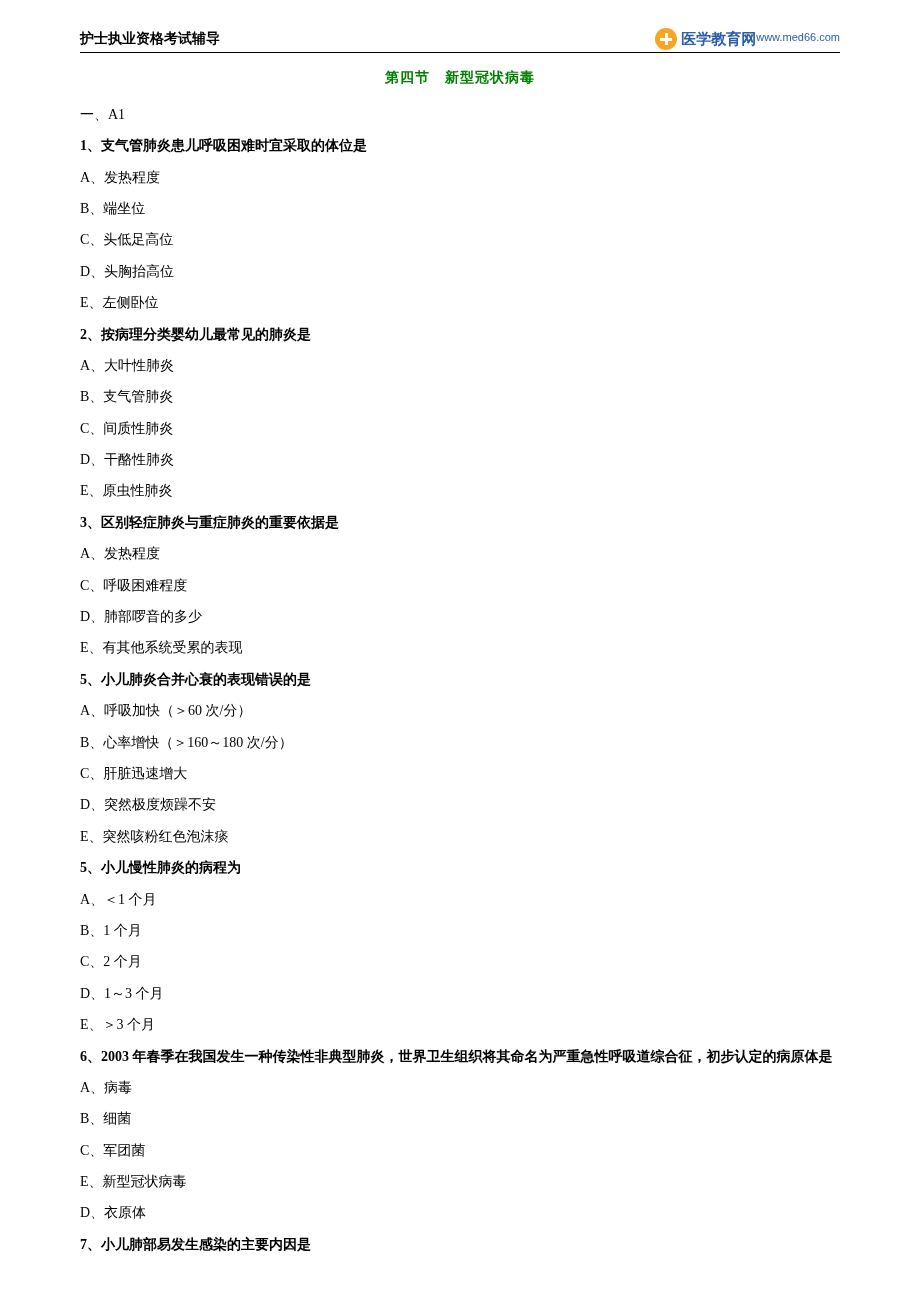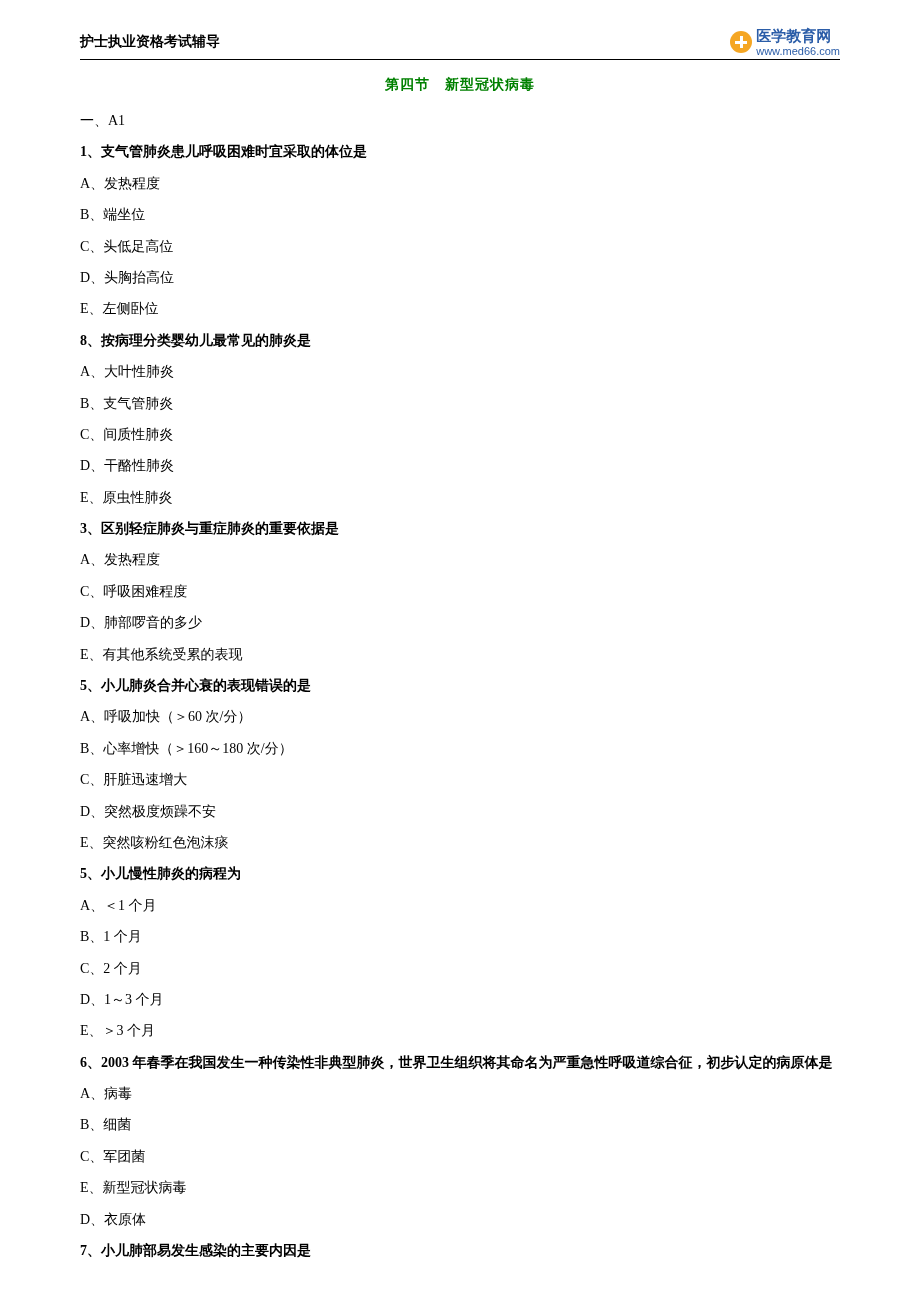--- a/index.html
+++ b/index.html
@@ -48,21 +48,21 @@
     }
     .logo-icon::before, .logo-icon::after {
       content: "";
       position: absolute;
       background: #fff;
     }
     .logo-icon::before { width: 12px; height: 3px; }
     .logo-icon::after { width: 3px; height: 12px; }
     .logo-text {
       display: flex;
-      flex-direction: column;
+      flex-direction: row;
       line-height: 1.1;
     }
     .logo-cn {
       font-size: 15px;
       font-weight: bold;
       color: #2b5da8;
       font-family: "SimHei", sans-serif;
     }
     .logo-url {
       font-size: 11px;
@@ -104,21 +104,21 @@
   <div class="content">
     <div class="line">一、A1</div>
 
     <div class="line bold">1、支气管肺炎患儿呼吸困难时宜采取的体位是</div>
     <div class="line">A、发热程度</div>
     <div class="line">B、端坐位</div>
     <div class="line">C、头低足高位</div>
     <div class="line">D、头胸抬高位</div>
     <div class="line">E、左侧卧位</div>
 
-    <div class="line bold">8、按病理分类婴幼儿最常见的肺炎是</div>
+    <div class="line bold">2、按病理分类婴幼儿最常见的肺炎是</div>
     <div class="line">A、大叶性肺炎</div>
     <div class="line">B、支气管肺炎</div>
     <div class="line">C、间质性肺炎</div>
     <div class="line">D、干酪性肺炎</div>
     <div class="line">E、原虫性肺炎</div>
 
     <div class="line bold">3、区别轻症肺炎与重症肺炎的重要依据是</div>
     <div class="line">A、发热程度</div>
     <div class="line">C、呼吸困难程度</div>
     <div class="line">D、肺部啰音的多少</div>

